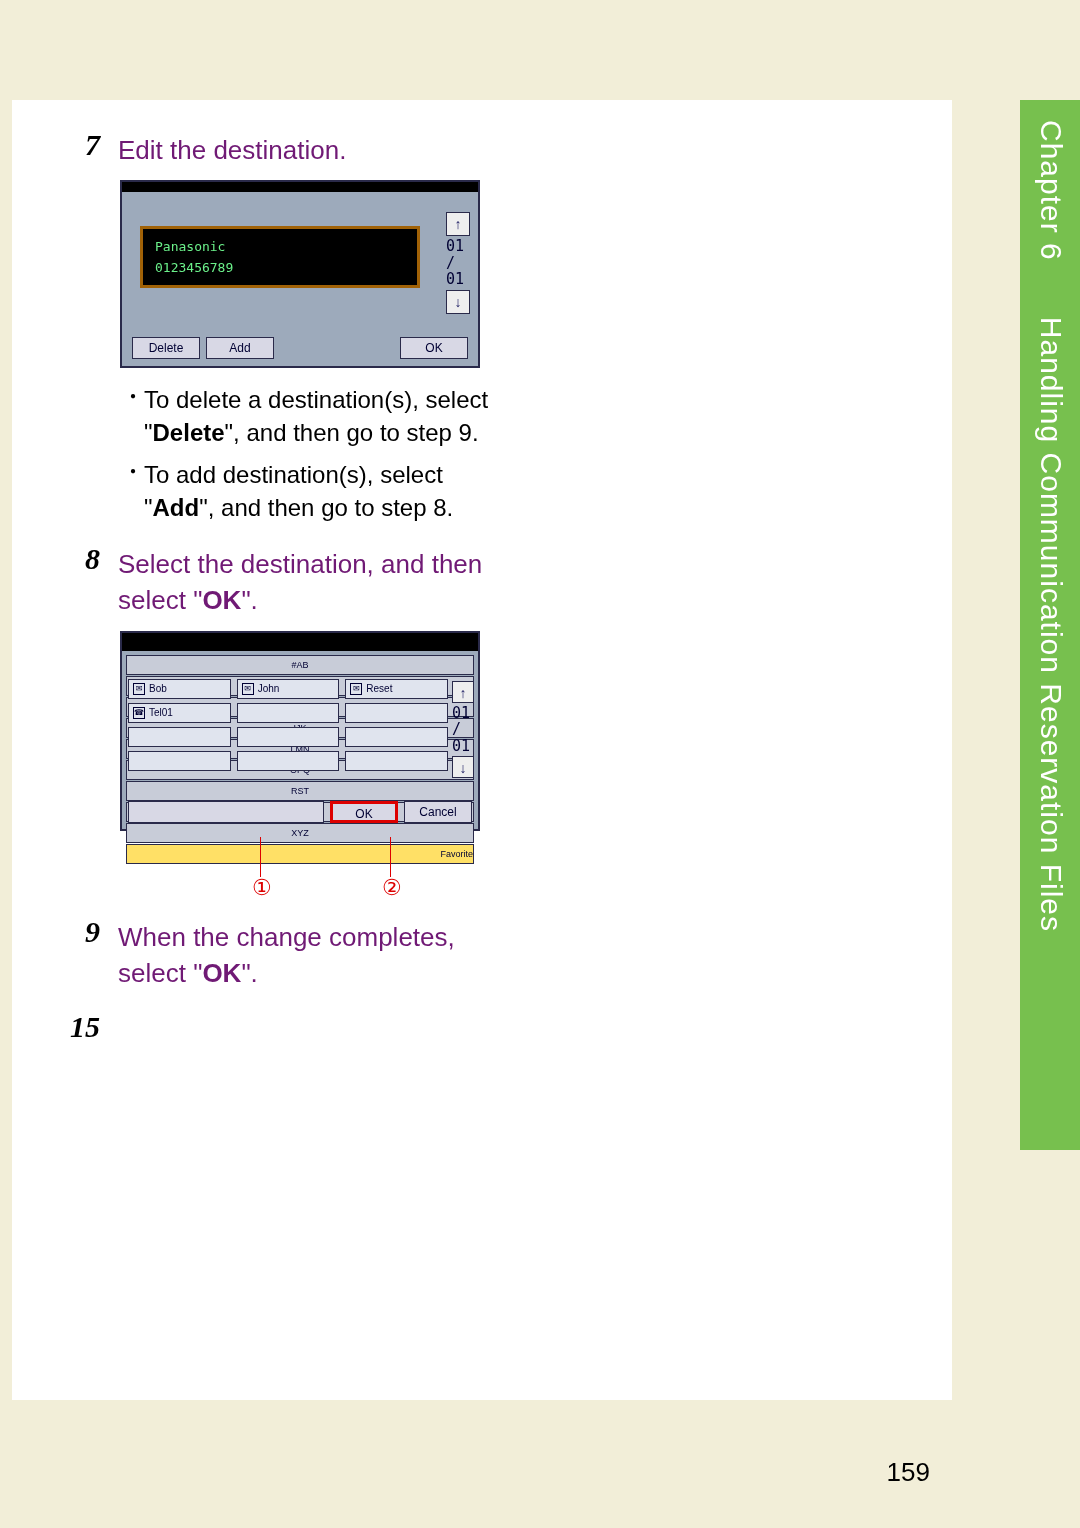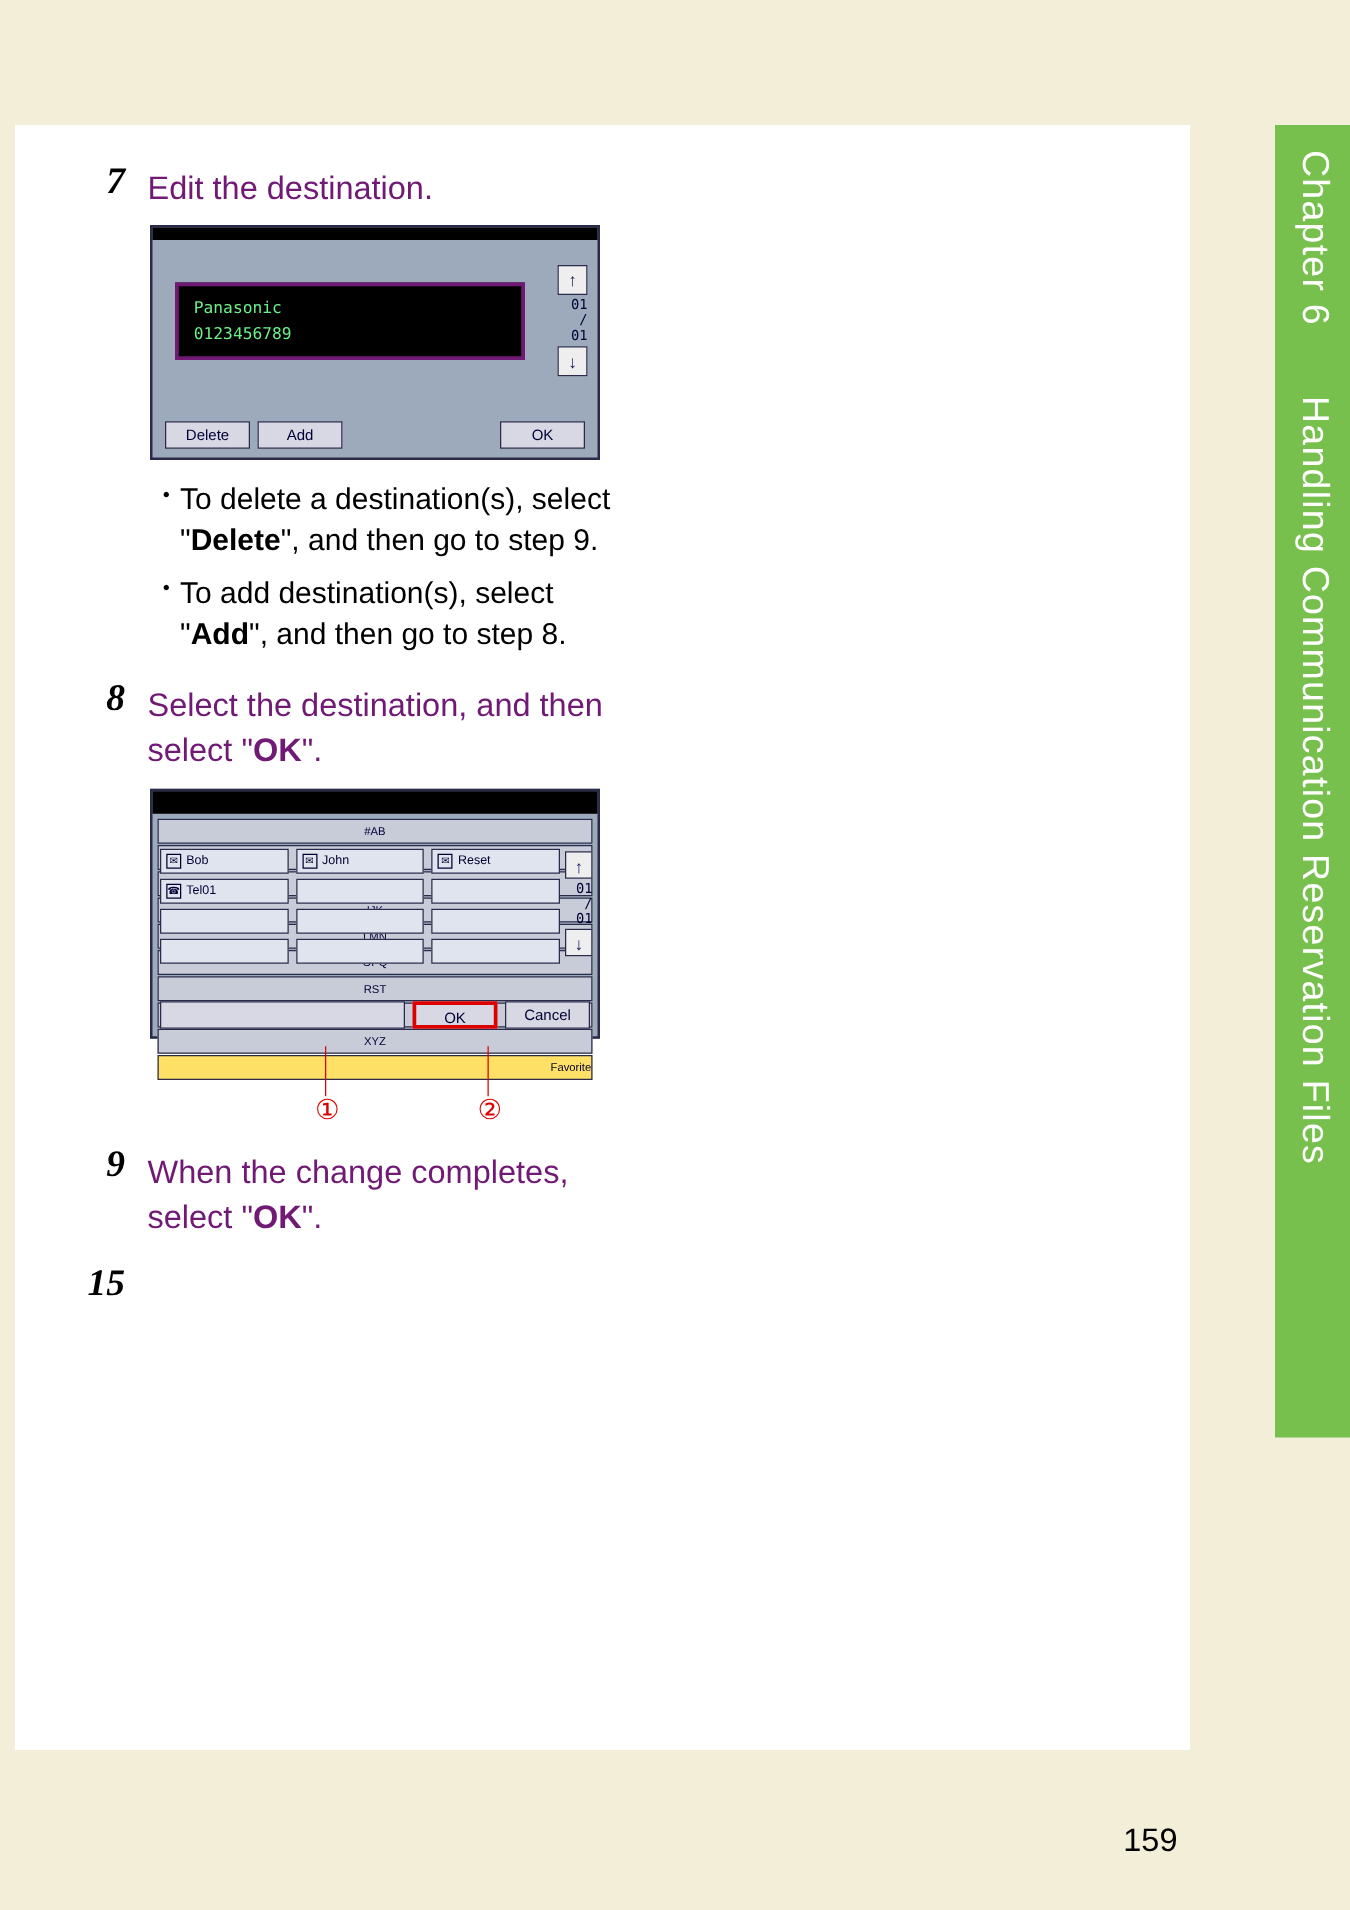--- a/index.html
+++ b/index.html
@@ -113,21 +113,21 @@
     position: relative;
     height: 140px;
   }
   .dest-box {
     position: absolute;
     top: 34px;
     left: 18px;
     width: 280px;
     height: 62px;
     background: #000;
-    border: 3px solid #701a75;
+    border: 3px solid #a16207;
     color: #6bf08a;
     font-family: monospace;
     font-size: 13px;
     padding: 8px 12px;
     line-height: 1.6;
   }
   .ss1-scroll {
     position: absolute;
     right: 8px;
     top: 20px;
@@ -137,23 +137,23 @@
     width: 24px;
     height: 24px;
     border: 1px solid #2a2a4a;
     background: #eee;
     text-align: center;
     font-size: 14px;
     line-height: 22px;
     color: #226;
   }
   .scroll-page {
-    font-size: 11px;
+    font-size: 15px;
     color: #003;
-    text-align: right;
+    text-align: left;
     line-height: 1.1;
     margin: 2px 0;
     font-family: monospace;
   }
   .ss1-btnbar {
     position: absolute;
     bottom: 6px;
     left: 10px;
     right: 10px;
     height: 24px;
@@ -250,21 +250,21 @@
     height:40px;
   }
   .call-circle {
     font-family: serif;
     color:#d00;
     font-size:22px;
   }
   .page-num {
     position: absolute;
     bottom: 40px;
-    right: 138px;
+    right: 150px;
     font-size: 26px;
     color: #000;
   }
 </style>
 </head>
 <body>
 
 <div class="page-bg"></div>
 <div class="inner"></div>
 

